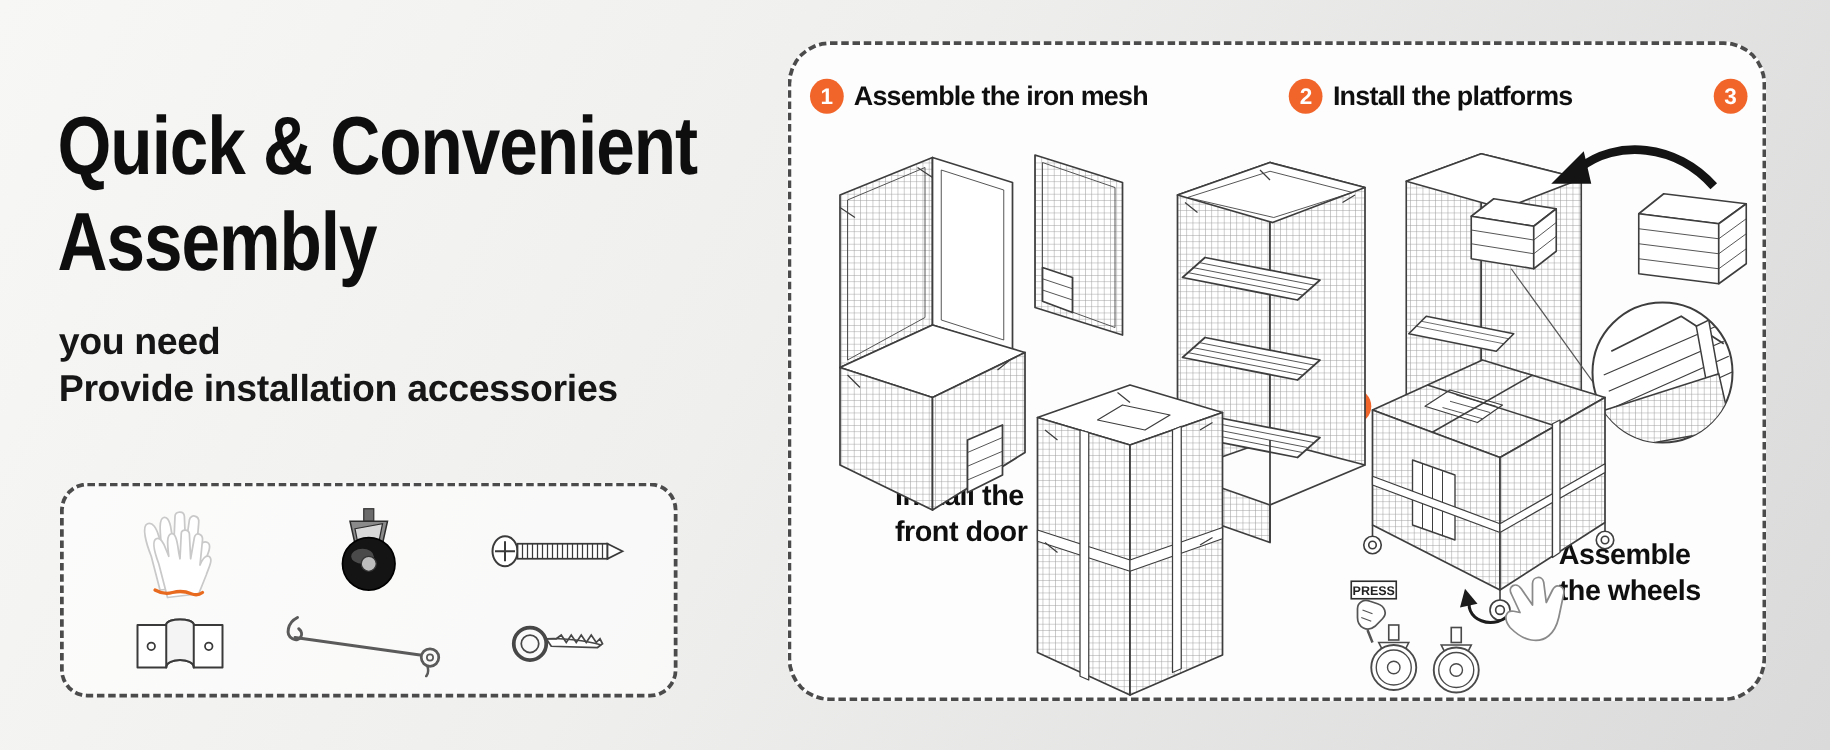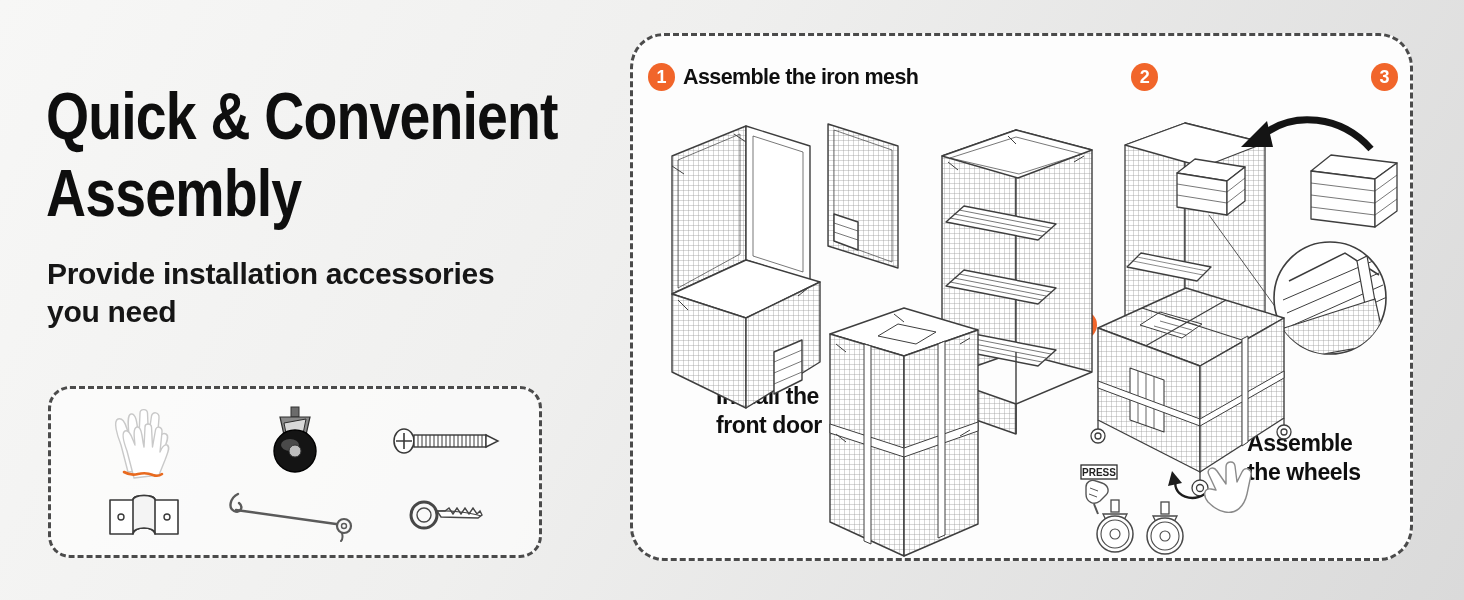--- a/index.html
+++ b/index.html
@@ -78,22 +78,22 @@
 <body>
 
 <div class="canvas">
 
   <div class="hero-title">
     <div>Quick &amp; Convenient</div>
     <div>Assembly</div>
   </div>
 
   <div class="hero-sub">
+    <div>you need</div>
     <div>Provide installation accessories</div>
-    <div>you need</div>
   </div>
 
   <div class="acc-box">
 
     <div class="acc-item">
       <svg width="74" height="84" viewBox="0 0 74 84">
         <g fill="#ffffff" stroke="#c9c9c9" stroke-width="1.4" stroke-linejoin="round">
           <path d="M14,46 c-4,-10 -8,-24 -3,-26 c4,-1.5 7,3 9,10 l2,6 c-1,-10 -2,-20 2,-21 c5,-1 6,9 7,18 l1,5 1,-24 c0,-4 7,-5 7.5,0 l1,24 3,-21 c1,-5 8,-4 7.5,2 l-2,24 c3,-6 5,-10 9,-8 c4,2 0,10 -3,17 l-7,18 -28,3 z"></path>
           <path d="M20,52 c-3,-8 -6,-18 -2,-20 c3,-1.5 6,3 8,9 l2,5 c-1,-9 -2,-17 2,-18 c4,-1 5,8 6,15 l1,5 1,-20 c0,-4 6,-4 6.5,0 l1,20 3,-17 c1,-5 7,-3 6.5,2 l-2,20 c2,-5 4,-8 7,-7 c4,2 0,9 -2,15 l-6,15 -25,3 z"></path>
         </g>
@@ -162,20 +162,21 @@
 
   <div class="panel"></div>
 
   <div class="steps-header">
     <div class="step-header">
       <span class="step-num">1</span>
       <span class="step-label">Assemble the iron mesh</span>
     </div>
     <div class="step-header">
       <span class="step-num">2</span>
+      <span class="step-label">Install the platforms</span>
     </div>
     <div class="step-header">
       <span class="step-num">3</span>
     </div>
   </div>
 
   <span class="step-num floating" id="num-step4">4</span>
   <div class="step-sidelabel" id="label-step4">Install the front door</div>
 
   <span class="step-num floating" id="num-step5">5</span>

